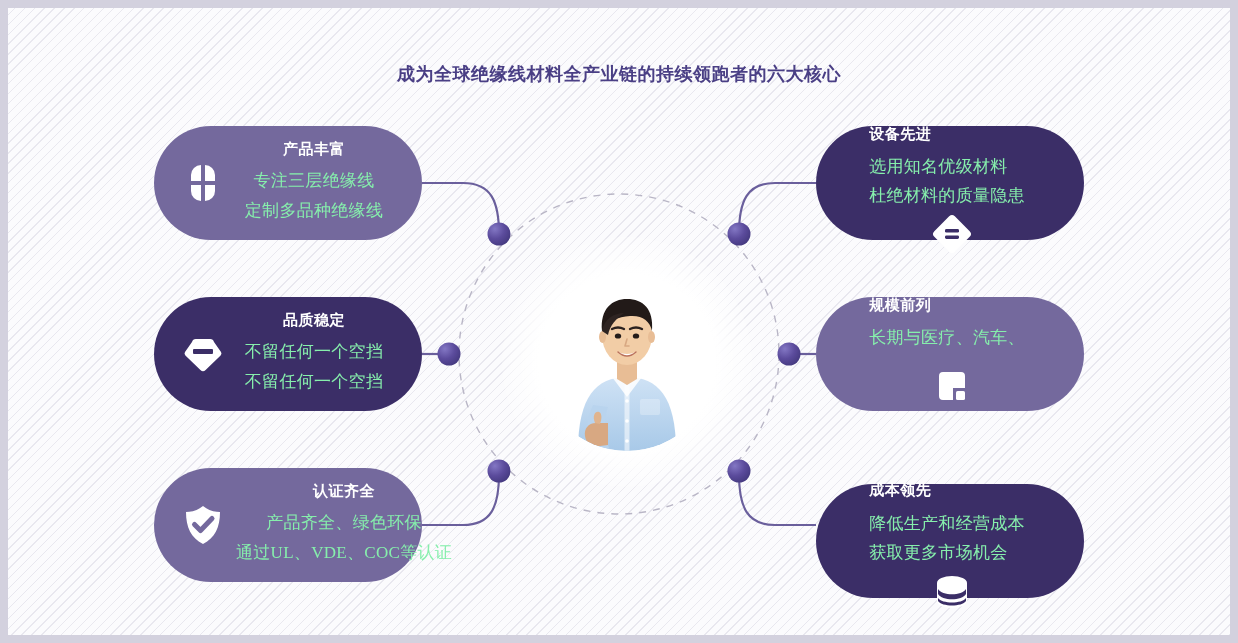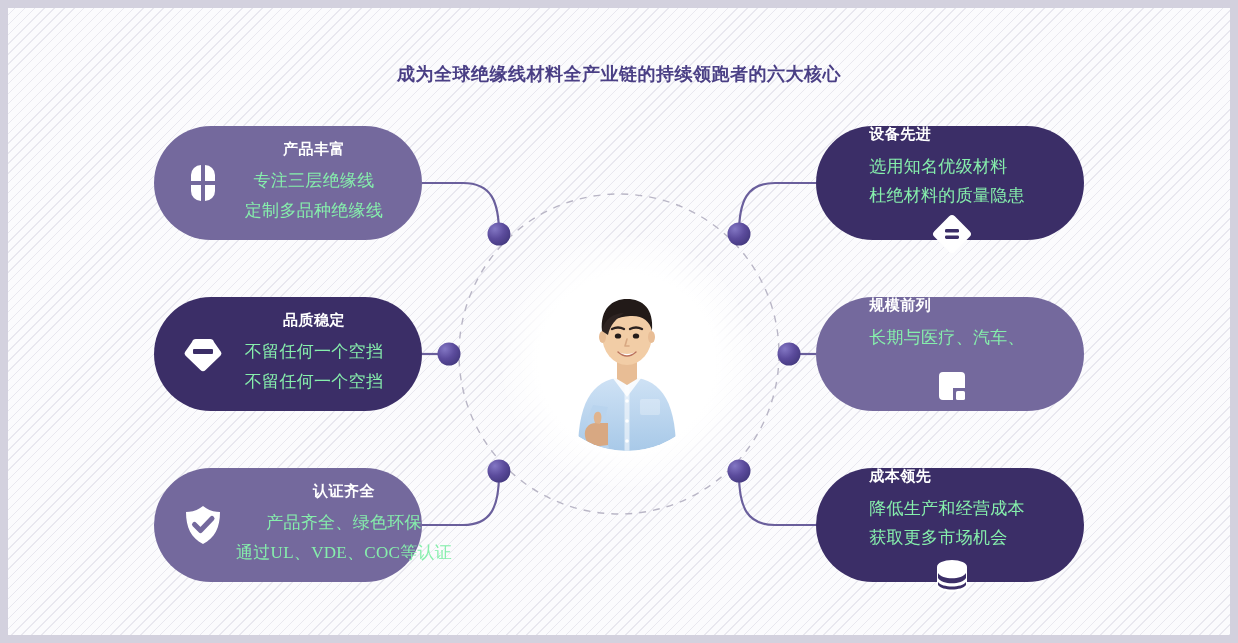--- a/index.html
+++ b/index.html
@@ -232,21 +232,21 @@
         <span class="cl">长期与医疗、汽车、</span>
       </span>
       <span class="icon">
         <svg viewBox="0 0 44 44" width="44" height="44">
           <path d="M9,10 A4,4 0 0 1 13,6 L31,6 A4,4 0 0 1 35,10 L35,22 L23,22 L23,34 L13,34 A4,4 0 0 1 9,30 Z" fill="#fff"></path>
           <rect x="26" y="25" width="9" height="9" rx="1.6" fill="#fff"></rect>
         </svg>
       </span>
     </div>
 
-    <div class="card right dark" style="left:808px;top:460px;">
+    <div class="card right dark" style="left:808px;top:476px;font-family:Liberation Mono, monospace;">
       <span class="txt">
         <span class="ct">成本领先</span>
         <span class="cl">降低生产和经营成本</span>
         <span class="cl">获取更多市场机会</span>
       </span>
       <span class="icon">
         <svg viewBox="0 0 44 44" width="44" height="44">
           <path d="M7,13 L7,31 C7,35 14,38 22,38 C30,38 37,35 37,31 L37,13 Z" fill="#fff"></path>
           <ellipse cx="22" cy="13" rx="15" ry="7" fill="#fff"></ellipse>
           <path d="M8,19 C12,26 32,26 36,19 L36,24 C32,31 12,31 8,24 Z" fill="#3b2e67"></path>

